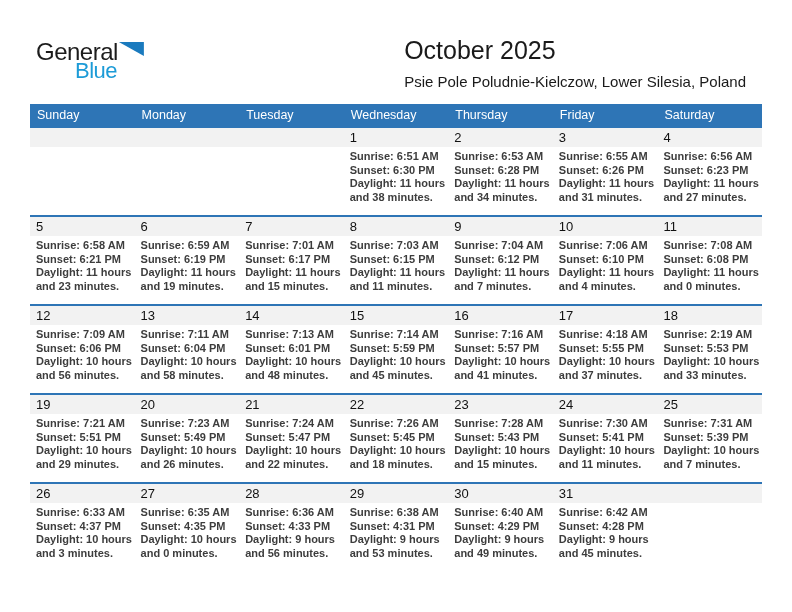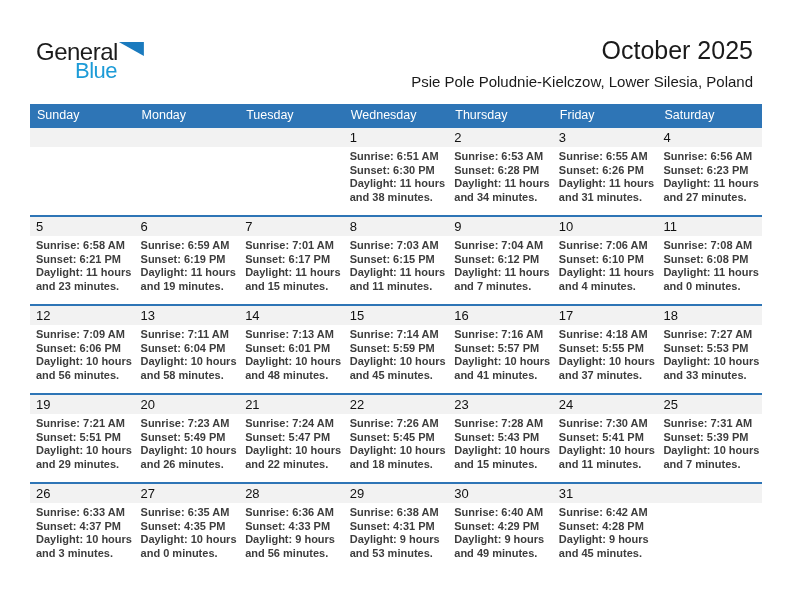--- a/index.html
+++ b/index.html
@@ -31,21 +31,21 @@
   .logo-triangle {
     width:25px; height:14px; margin-left:1px; margin-top:2px;
     background:var(--triangle-blue);
     clip-path:polygon(0 0, 100% 0, 100% 100%);
   }
   .logo-blue-text {
     font-size:22px; color:var(--logo-blue); letter-spacing:-0.5px;
     margin-top:-5px; margin-left:39px; line-height:24px;
   }
   
-  .titles { position:absolute; right:39px; top:36px; text-align:right; }
+  .titles { position:absolute; right:46px; top:36px; }
   .month-title { font-size:25px; color:var(--title-color); line-height:28px; }
   .subtitle { font-size:15px; color:var(--title-color); margin-top:9px; }
   
   .calendar { position:absolute; left:30px; top:104px; width:732px; }
   .cal-header {
     display:grid; grid-template-columns:repeat(7,1fr);
     height:22px; background:var(--header-bg);
   }
   .cal-header-cell {
     color:#ffffff; font-size:12.5px; line-height:22px; padding-left:7px;
@@ -259,21 +259,21 @@
             <div class="day-body">
               <div class="line">Sunrise: 4:18 AM</div>
               <div class="line">Sunset: 5:55 PM</div>
               <div class="line">Daylight: 10 hours</div>
               <div class="line">and 37 minutes.</div>
             </div>
           </div>
           <div class="day-cell">
             <div class="day-num">18</div>
             <div class="day-body">
-              <div class="line">Sunrise: 7:27 AM</div>
+              <div class="line">Sunrise: 2:19 AM</div>
               <div class="line">Sunset: 5:53 PM</div>
               <div class="line">Daylight: 10 hours</div>
               <div class="line">and 33 minutes.</div>
             </div>
           </div>
         </div>
         <div class="week-row">
           <div class="day-cell">
             <div class="day-num">19</div>
             <div class="day-body">

